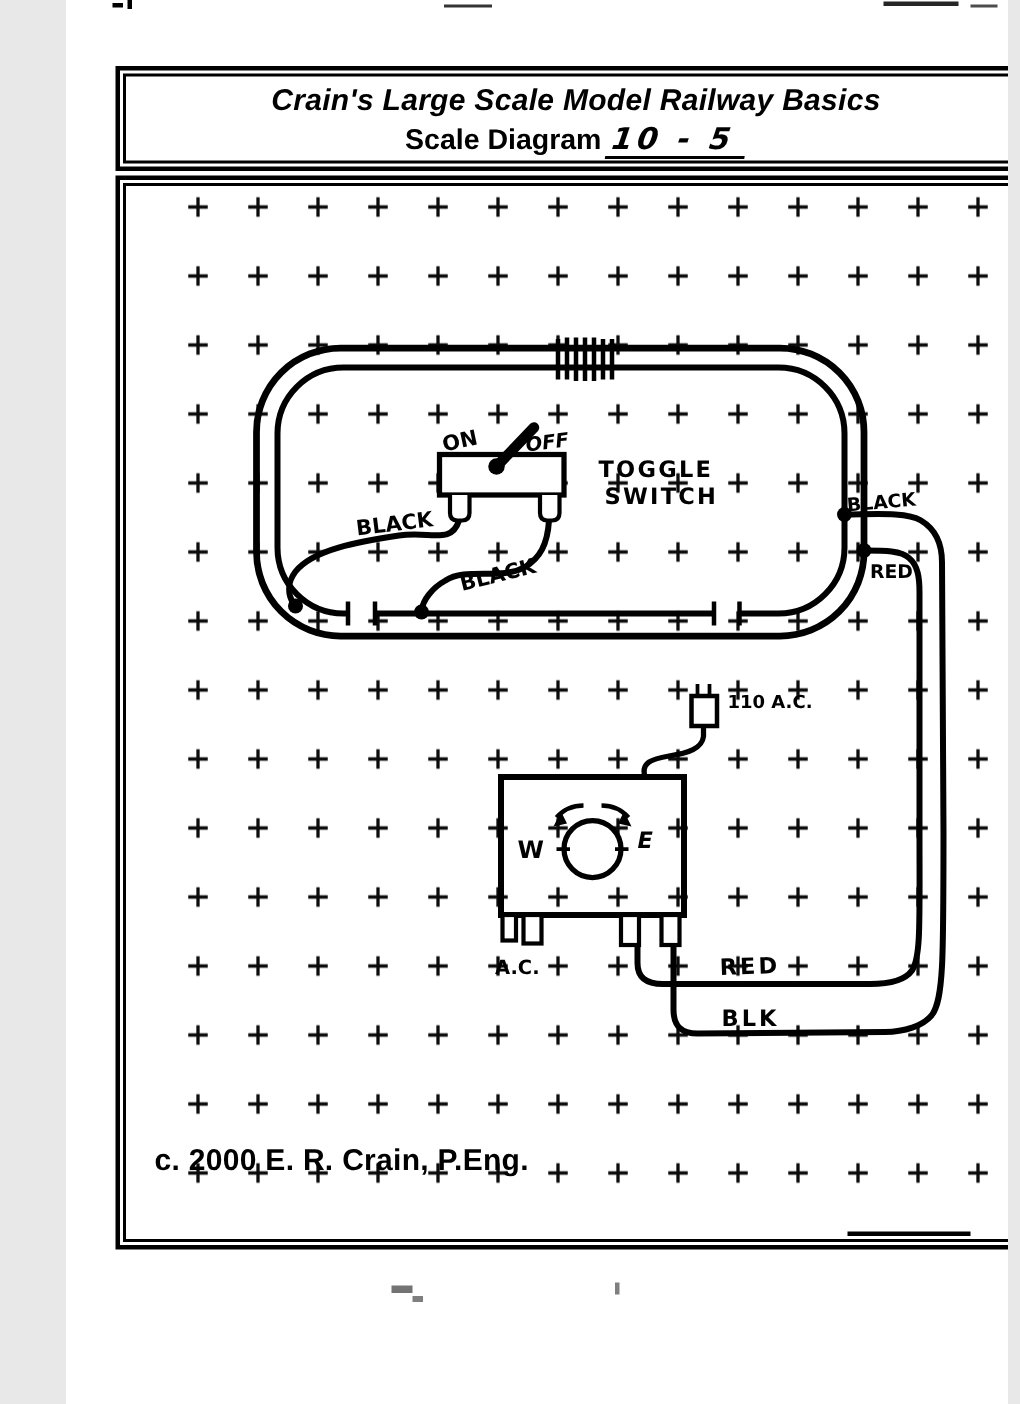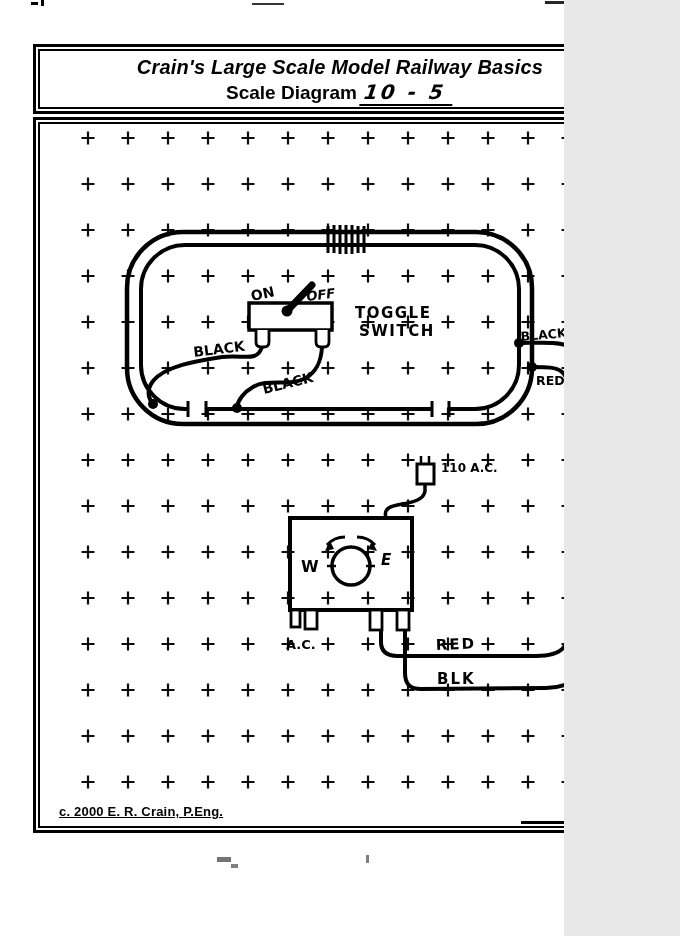--- a/index.html
+++ b/index.html
@@ -1,18 +1,18 @@
 <!DOCTYPE html>
 <html><head>
 <meta charset="utf-8">
 <style>
   html,body{margin:0;padding:0;background:#e8e8e8;}
   .sheet{
-    position:relative;width:564px;height:936px;background:#ffffff;overflow:hidden;
-    font-family:"Liberation Sans",sans-serif;color:#000;
+    position:relative;width:628px;height:936px;background:#ffffff;overflow:hidden;
+    font-family:"Liberation Sans",sans-serif;color:#000;margin-left:44px;
   }
   
   .title-box{
     position:absolute;left:33px;top:44px;width:608px;height:64px;
     border:3px solid #000;background:#fff;
   }
   .title-inner{
     position:absolute;left:2px;top:2px;right:2px;bottom:2px;
     border:2px solid #000;text-align:center;
   }
@@ -33,21 +33,21 @@
     border:3px solid #000;background:#fff;
   }
   .draw-inner{
     position:absolute;left:2px;top:2px;right:2px;bottom:2px;border:2px solid #000;
   }
   
   .diagram-svg{position:absolute;left:0;top:0;}
   .hand{font-family:"DejaVu Sans",sans-serif;font-weight:bold;fill:#000;}
   
   .footer-left{
-    position:absolute;left:59px;top:804px;font-size:13px;font-weight:bold;letter-spacing:.2px;text-decoration:underline;
+    position:absolute;left:59px;top:763px;font-size:20px;font-weight:bold;letter-spacing:.2px;
   }
   .footer-right{
     position:absolute;left:336px;top:804px;font-size:15px;font-weight:bold;letter-spacing:.2px;
   }
   .revised-line{
     position:absolute;left:521px;top:821px;width:82px;height:2.5px;background:#000;
   }
   
   .artifact{position:absolute;background:#000;}
 </style>

